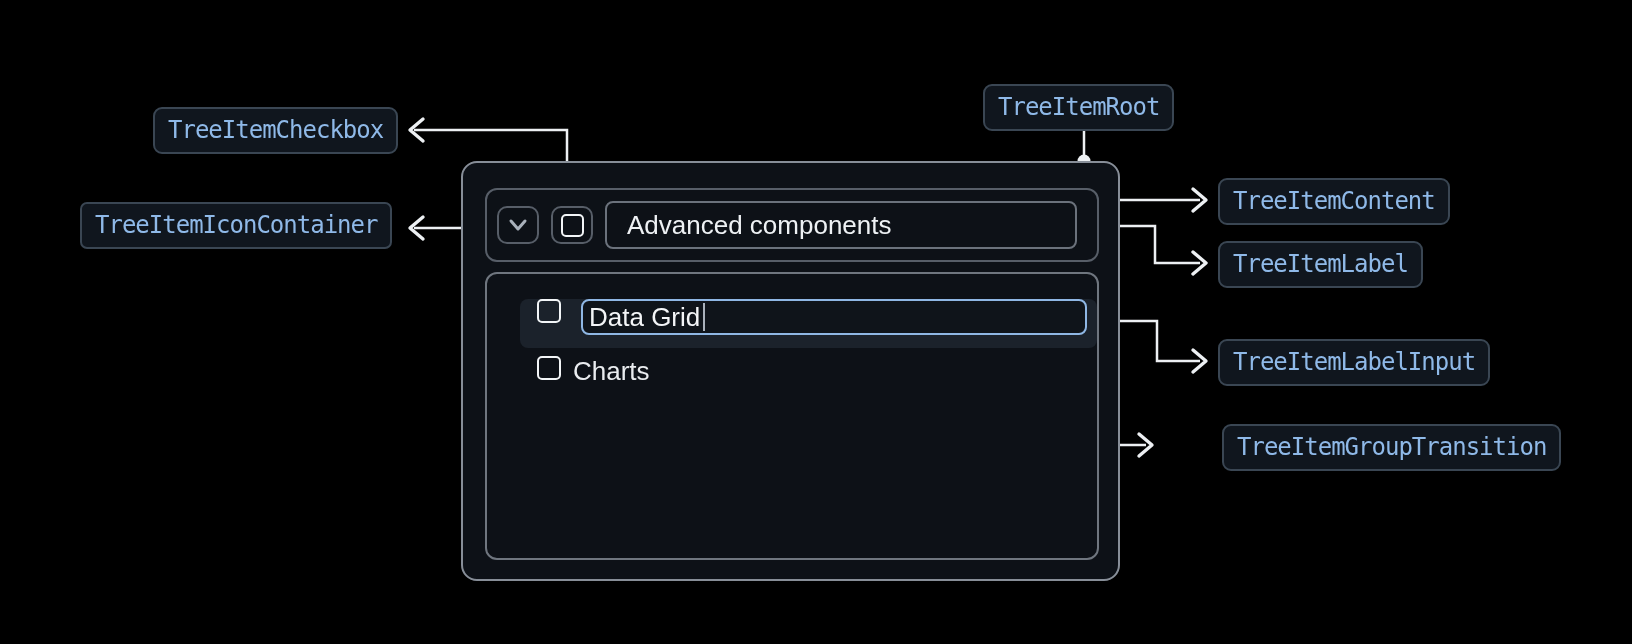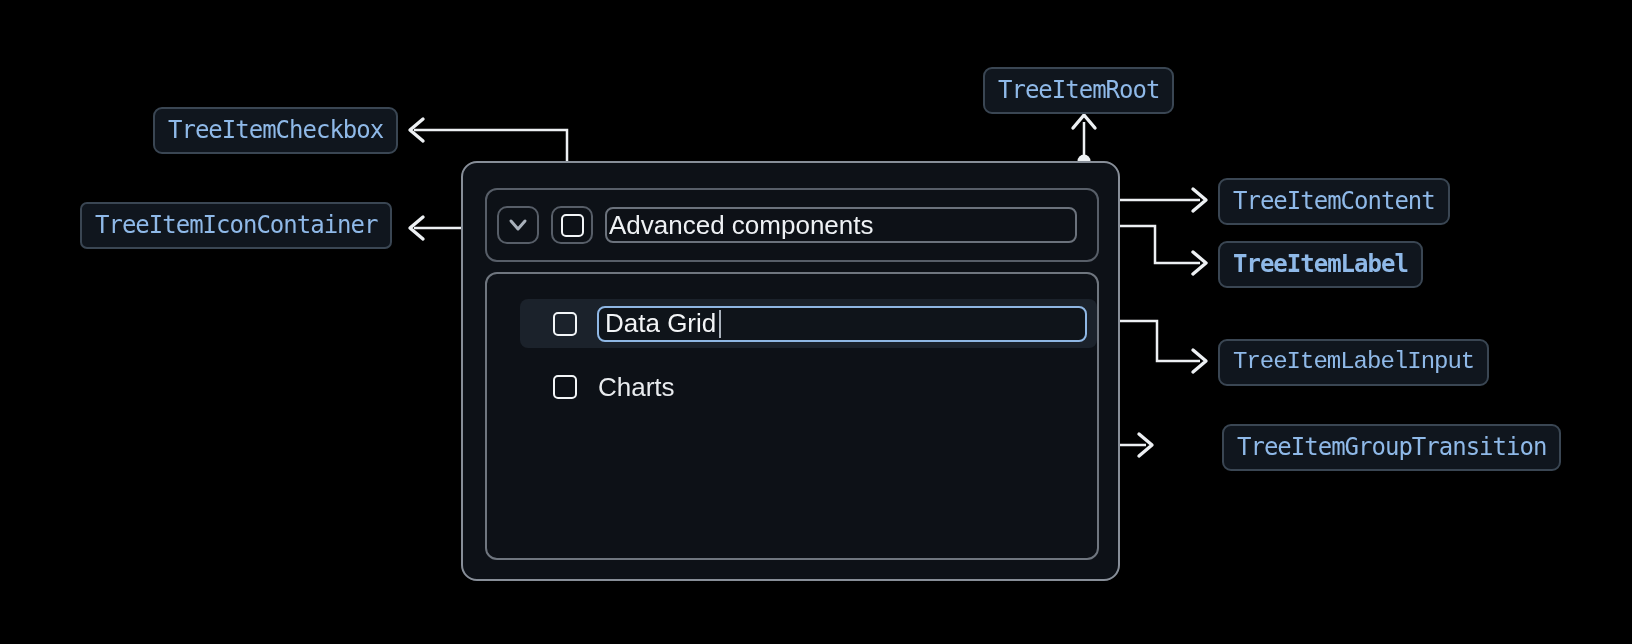--- a/index.html
+++ b/index.html
@@ -24,41 +24,41 @@
     width:42px;height:38px;box-sizing:border-box;flex:none;
     border:2px solid #575e68;border-radius:10px;
     display:flex;align-items:center;justify-content:center;
   }
   .checkbox-container{margin-left:12px;}
   .checkbox-glyph{
     width:23px;height:23px;box-sizing:border-box;flex:none;
     border:2.5px solid #f2f5f7;border-radius:5px;
   }
   .label-box{
-    flex:1;height:36px;box-sizing:border-box;margin-left:12px;margin-right:10px;
+    flex:1;height:48px;box-sizing:border-box;margin-left:12px;margin-right:10px;
     border:2px solid #6b727c;border-radius:8px;
-    display:flex;align-items:center;padding-left:2px;
+    display:flex;align-items:center;padding-left:20px;
     color:#eef1f4;font-size:26px;white-space:nowrap;
   }
   
   .group-box{
     position:absolute;left:22px;top:109px;width:614px;height:288px;
     box-sizing:border-box;border:2px solid #6f767f;border-radius:12px;
     padding:25px 0 0 33px;
   }
   .row{
     width:577px;height:62px;box-sizing:border-box;
-    display:flex;align-items:center;padding-left:33px;
+    display:flex;align-items:flex-start;padding-left:17px;
     color:#e9ecef;font-size:26px;white-space:nowrap;
   }
   .row-editing{
     height:49px;background:#1b222b;border-radius:8px;margin-bottom:8px;
   }
   .row .checkbox-glyph{width:24px;height:24px;}
-  .row-label{margin-left:21px;}
+  .row-label{margin-left:12px;}
   .label-input{
     flex:1;height:36px;box-sizing:border-box;margin-left:20px;margin-right:10px;
     background:#0f141a;border:2px solid #8fb7e4;border-radius:8px;
     display:flex;align-items:center;padding-left:6px;
     color:#f3f5f7;font-size:26px;white-space:nowrap;
   }
   .caret{display:inline-block;width:2px;height:28px;background:#a9b1bb;margin-left:3px;flex:none;}
 
   
   .chip{
@@ -136,19 +136,19 @@
         <span class="row-label">Charts</span>
       </div>
 
 
 
     </div>
   </div>
 
   <div class="chip" style="left:153px;top:107px;">TreeItemCheckbox</div>
   <div class="chip" style="left:80px;top:202px;border-radius:7px;">TreeItemIconContainer</div>
-  <div class="chip" style="left:983px;top:67px;">TreeItemRoot</div>
+  <div class="chip" style="left:983px;top:84px;">TreeItemRoot</div>
   <div class="chip" style="left:1218px;top:178px;">TreeItemContent</div>
-  <div class="chip" style="left:1218px;top:241px;font-weight:bold;">TreeItemLabel</div>
-  <div class="chip" style="left:1218px;top:339px;font-family:Liberation Mono, monospace;">TreeItemLabelInput</div>
+  <div class="chip" style="left:1218px;top:241px;">TreeItemLabel</div>
+  <div class="chip" style="left:1218px;top:339px;">TreeItemLabelInput</div>
   <div class="chip" style="left:1222px;top:424px;">TreeItemGroupTransition</div>
 
 </div>
 
 </body></html>

